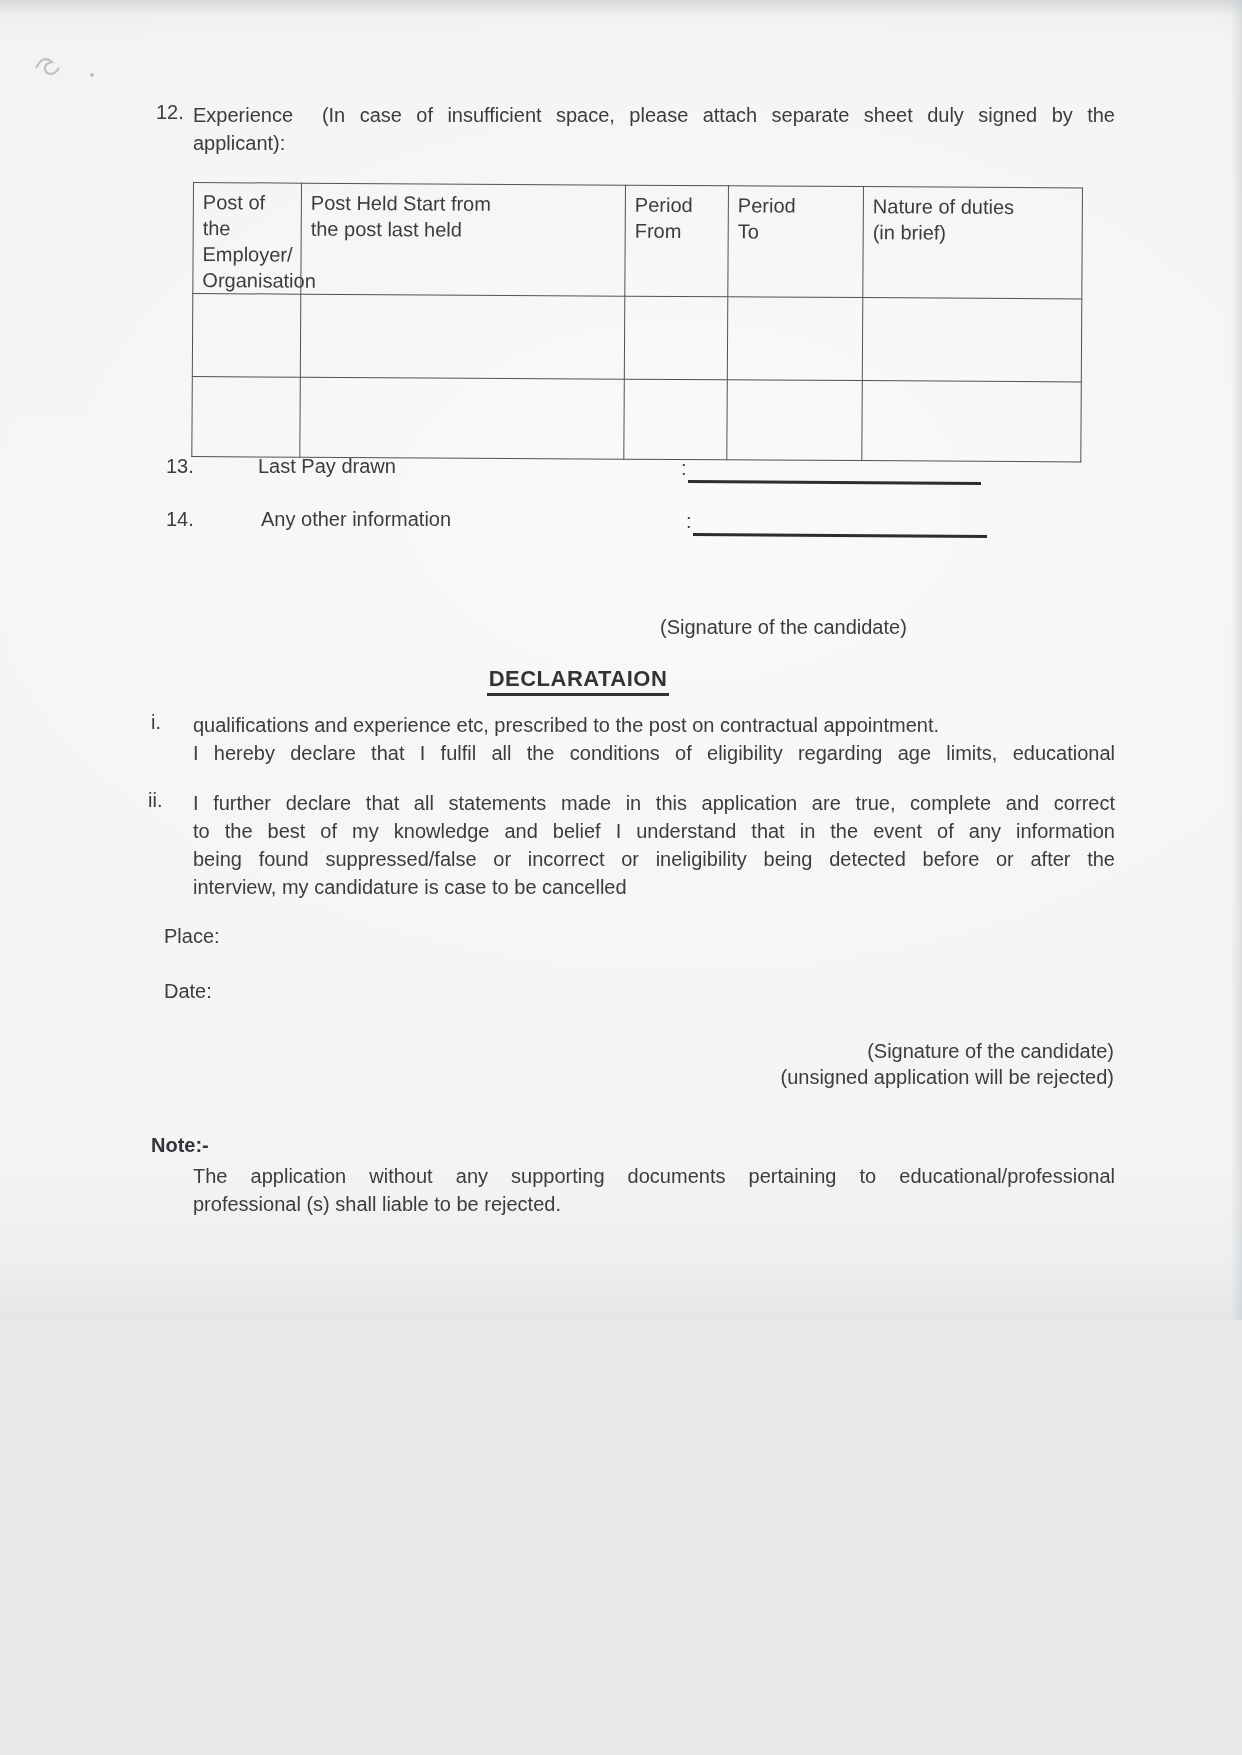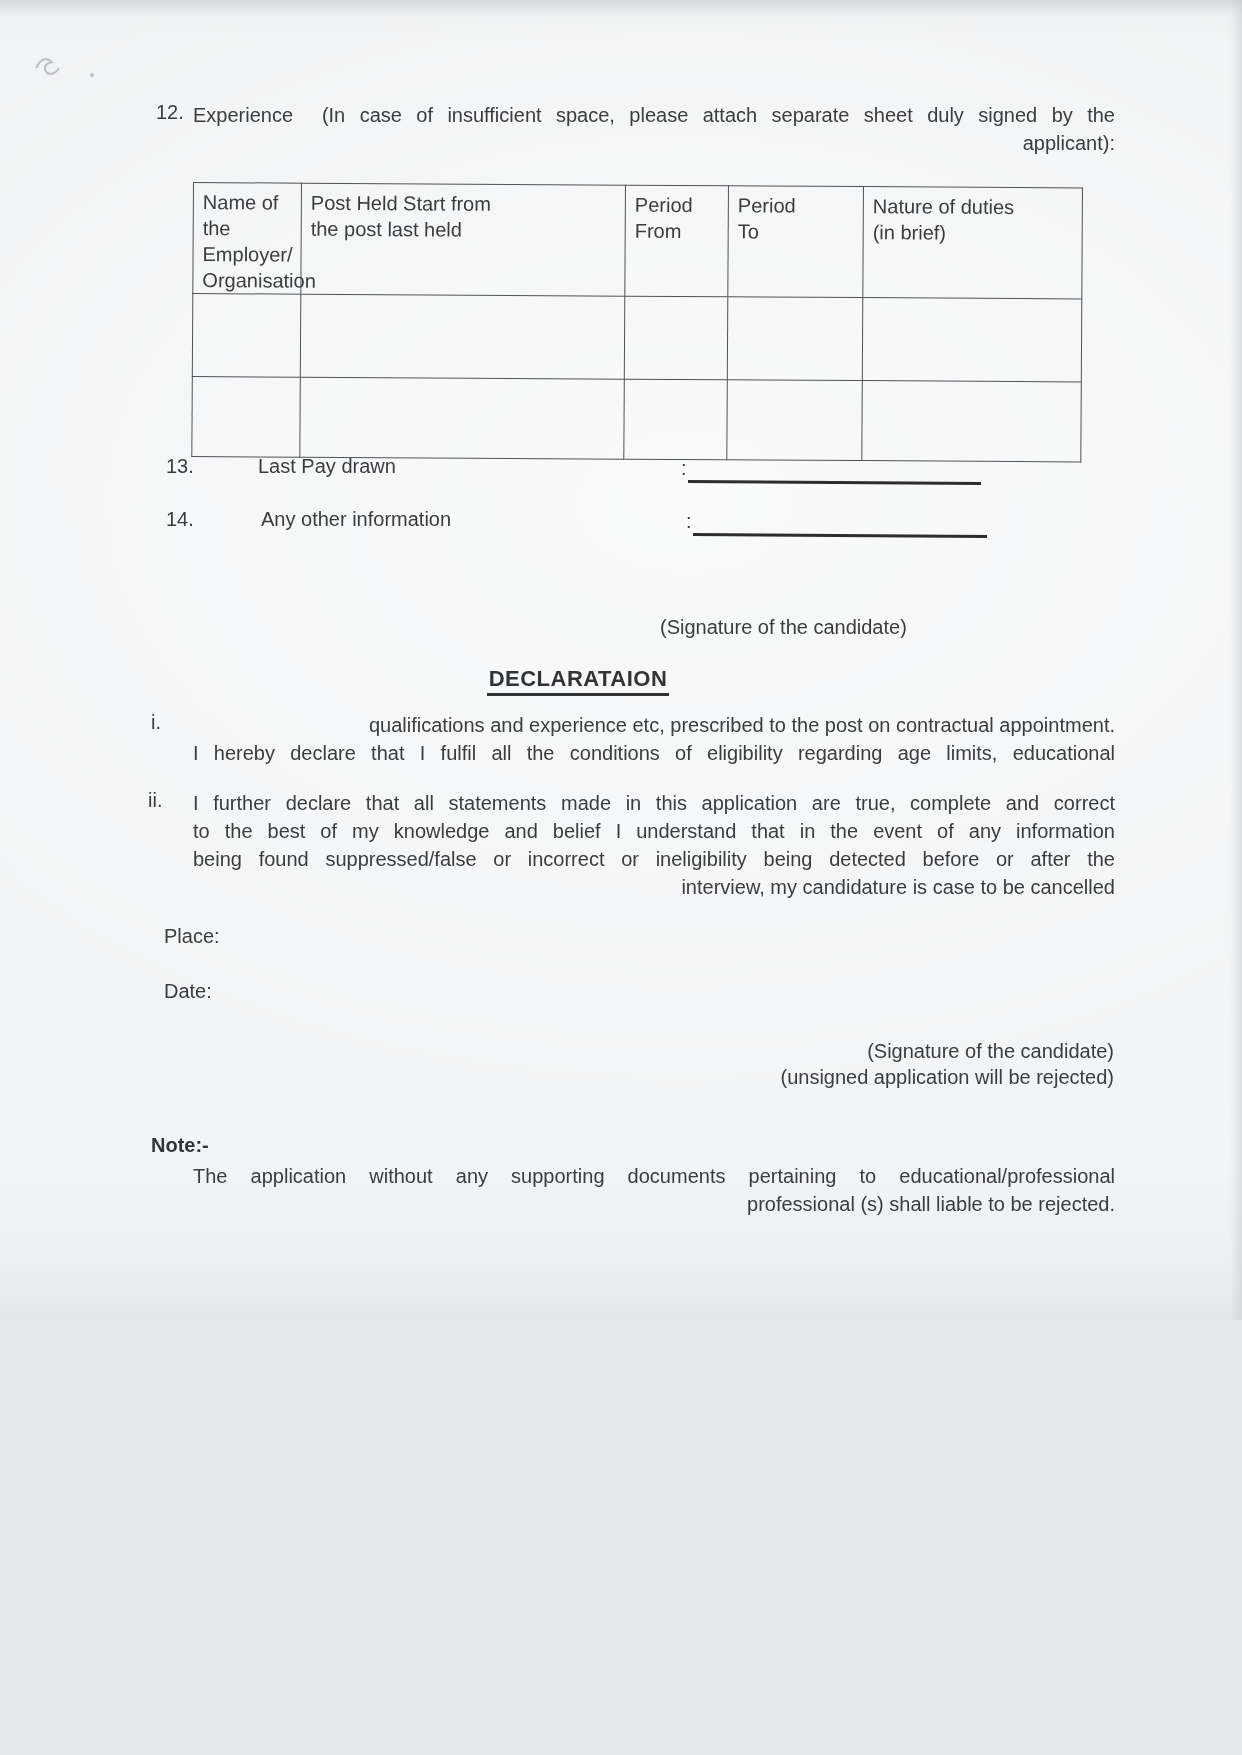--- a/index.html
+++ b/index.html
@@ -9,21 +9,21 @@
     margin:0 auto;
     overflow:hidden;
     background:
       radial-gradient(ellipse 1400px 900px at 55% 38%, rgba(255,255,255,.55), rgba(255,255,255,0) 70%),
       linear-gradient(180deg,#eceeef 0%, #f2f3f4 3%, #f3f4f5 88%, #eceef0 96%, #e4e6e8 100%);
     font-family:"Liberation Sans","DejaVu Sans",sans-serif;
     color:#3b3c3e;
     font-size:20px;
   }
   .abs{position:absolute;}
-  .line{line-height:28px;text-align:right;}
+  .line{line-height:28px;}
   .just{text-align:justify;text-align-last:justify;}
   .num{font-size:20px;}
   
   .shade-top{left:0;top:0;width:1242px;height:16px;
     background:linear-gradient(180deg,rgba(196,198,201,.55),rgba(241,242,243,0));}
   .shade-band{left:0;top:1618px;width:1242px;height:52px;
     background:linear-gradient(180deg,rgba(222,224,227,0),rgba(219,222,226,.6),rgba(222,224,227,0));
     filter:blur(4px);}
   .shade-bottom{left:0;top:1684px;width:1242px;height:71px;
     background:linear-gradient(180deg,rgba(226,228,230,0),rgba(209,212,215,.75) 60%,rgba(188,191,195,.9));}
@@ -78,21 +78,21 @@
       <colgroup>
         <col style="width:108px">
           <col style="width:324px">
           <col style="width:103px">
         <col style="width:135px">
           <col style="width:219px">
       </colgroup>
       <tbody>
           <tr class="r-head">
         <td>
-          <div>Name of the</div>
+          <div>Post of the</div>
           <div>Employer/</div>
           <div>Organisation</div>
         </td>
         <td>
           <div>Post Held Start from</div>
           <div>the post last held</div>
         </td>
         <td>
           <div>Period</div>
           <div>From</div>

